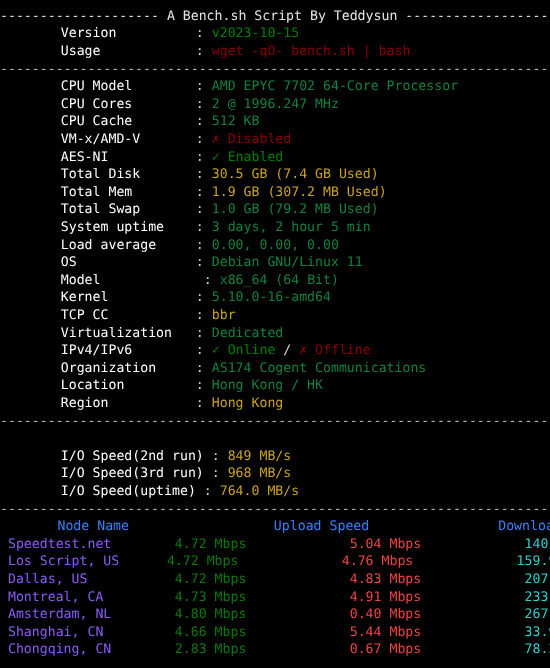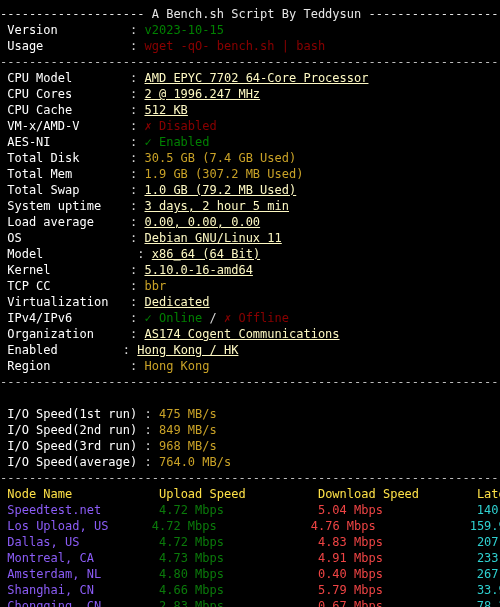--- a/index.html
+++ b/index.html
@@ -40,33 +40,34 @@
   .sep {
     color: #bdbdbd;
     white-space: pre;
   }
   .title-line {
     color: #e6e6e6;
     white-space: pre;
   }
   .label {
     color: #ffffff;
+    padding-left: 48px;
   }
   .colon {
     color: #d8d8d8;
   }
   .v-dimgreen { color: #008000; }
   .v-dimred   { color: #8b0000; }
-  .v-cyan     { color: #fef9c3; text-decoration: underline; }
+  .v-cyan     { color: #15803d; }
   .v-brightcyan { color: #2fd0d0; }
   .v-yellow   { color: #c9a227; text-align: right; }
   .v-olive    { color: #8b5cf6; }
   .v-red      { color: #ef4444; }
   .v-green    { color: #0a7a0a; }
-  .v-white    { color: #fde047; }
+  .v-white    { color: #3b82f6; margin-left: 45px; }
   .blankline { height: 16px; }
   .row { white-space: pre; height: 16px; line-height: 16px; }
 </style>
 </head>
 <body>
 
 <div id="terminal">
 
   <div class="line clipped-top">
     
@@ -92,43 +93,42 @@
       <div class="row"><span class="label"> Total Swap       </span><span class="colon">: </span><span class="v-cyan">1.0 GB (79.2 MB Used)</span></div>
       <div class="row"><span class="label"> System uptime    </span><span class="colon">: </span><span class="v-cyan">3 days, 2 hour 5 min</span></div>
       <div class="row"><span class="label"> Load average     </span><span class="colon">: </span><span class="v-cyan">0.00, 0.00, 0.00</span></div>
       <div class="row"><span class="label"> OS               </span><span class="colon">: </span><span class="v-cyan">Debian GNU/Linux 11</span></div>
       <div class="row"><span class="label"> Model             </span><span class="colon">: </span><span class="v-cyan">x86_64 (64 Bit)</span></div>
       <div class="row"><span class="label"> Kernel           </span><span class="colon">: </span><span class="v-cyan">5.10.0-16-amd64</span></div>
       <div class="row"><span class="label"> TCP CC           </span><span class="colon">: </span><span class="v-yellow">bbr</span></div>
       <div class="row"><span class="label"> Virtualization   </span><span class="colon">: </span><span class="v-cyan">Dedicated</span></div>
       <div class="row"><span class="label"> IPv4/IPv6        </span><span class="colon">: </span><span class="v-dimgreen">✓ Online</span><span class="colon"> / </span><span class="v-dimred">✗ Offline</span></div>
       <div class="row"><span class="label"> Organization     </span><span class="colon">: </span><span class="v-cyan">AS174 Cogent Communications</span></div>
-      <div class="row"><span class="label"> Enabled         </span><span class="colon">: </span><span class="v-cyan">Hong Kong / HK</span></div>
+      <div class="row"><span class="label"> Location         </span><span class="colon">: </span><span class="v-cyan">Hong Kong / HK</span></div>
       <div class="row"><span class="label"> Region           </span><span class="colon">: </span><span class="v-yellow">Hong Kong</span></div>
     </div>
 
   <div class="line sep">-------------------------------------------------------------------------</div>
 
   <div class="blankline"></div>
 
   <div id="io-speed-block">
-      <div class="row"><span class="label"> I/O Speed(1st run) </span><span class="colon">: </span><span class="v-yellow">475 MB/s</span></div>
       <div class="row"><span class="label"> I/O Speed(2nd run) </span><span class="colon">: </span><span class="v-yellow">849 MB/s</span></div>
       <div class="row"><span class="label"> I/O Speed(3rd run) </span><span class="colon">: </span><span class="v-yellow">968 MB/s</span></div>
-      <div class="row"><span class="label"> I/O Speed(average) </span><span class="colon">: </span><span class="v-yellow">764.0 MB/s</span></div>
+      <div class="row"><span class="label"> I/O Speed(uptime) </span><span class="colon">: </span><span class="v-yellow">764.0 MB/s</span></div>
     </div>
 
   <div class="line sep">-------------------------------------------------------------------------</div>
 
   <div id="speedtest-header">
       <div class="row"><span> </span><span class="v-white">Node Name</span><span>            </span><span class="v-white">Upload Speed</span><span>          </span><span class="v-white">Download Speed</span><span>        </span><span class="v-white">Latency</span></div>
     </div>
   <div id="speedtest-rows">
       <div class="row"><span> </span><span class="v-olive">Speedtest.net</span><span>        </span><span class="v-green">4.72 Mbps</span><span>             </span><span class="v-red">5.04 Mbps</span><span>             </span><span class="v-brightcyan">140.39 ms</span></div>
-      <div class="row"><span> </span><span class="v-olive">Los Upload, US</span><span>      </span><span class="v-green">4.72 Mbps</span><span>             </span><span class="v-red">4.76 Mbps</span><span>             </span><span class="v-brightcyan">159.99 ms</span></div>
+      <div class="row"><span> </span><span class="v-olive">Los Script, US</span><span>      </span><span class="v-green">4.72 Mbps</span><span>             </span><span class="v-red">4.76 Mbps</span><span>             </span><span class="v-brightcyan">159.99 ms</span></div>
       <div class="row"><span> </span><span class="v-olive">Dallas, US</span><span>           </span><span class="v-green">4.72 Mbps</span><span>             </span><span class="v-red">4.83 Mbps</span><span>             </span><span class="v-brightcyan">207.79 ms</span></div>
       <div class="row"><span> </span><span class="v-olive">Montreal, CA</span><span>         </span><span class="v-green">4.73 Mbps</span><span>             </span><span class="v-red">4.91 Mbps</span><span>             </span><span class="v-brightcyan">233.14 ms</span></div>
       <div class="row"><span> </span><span class="v-olive">Amsterdam, NL</span><span>        </span><span class="v-green">4.80 Mbps</span><span>             </span><span class="v-red">0.40 Mbps</span><span>             </span><span class="v-brightcyan">267.92 ms</span></div>
-      <div class="row"><span> </span><span class="v-olive">Shanghai, CN</span><span>         </span><span class="v-green">4.66 Mbps</span><span>             </span><span class="v-red">5.79 Mbps</span><span>             </span><span class="v-brightcyan">33.97 ms</span></div>
+      <div class="row"><span> </span><span class="v-olive">Shanghai, CN</span><span>         </span><span class="v-green">4.66 Mbps</span><span>             </span><span class="v-red">5.44 Mbps</span><span>             </span><span class="v-brightcyan">33.97 ms</span></div>
       <div class="row"><span> </span><span class="v-olive">Chongqing, CN</span><span>        </span><span class="v-green">2.83 Mbps</span><span>             </span><span class="v-red">0.67 Mbps</span><span>             </span><span class="v-brightcyan">78.21 ms</span></div>
     </div>
 
 </div>
 
 </body></html>

